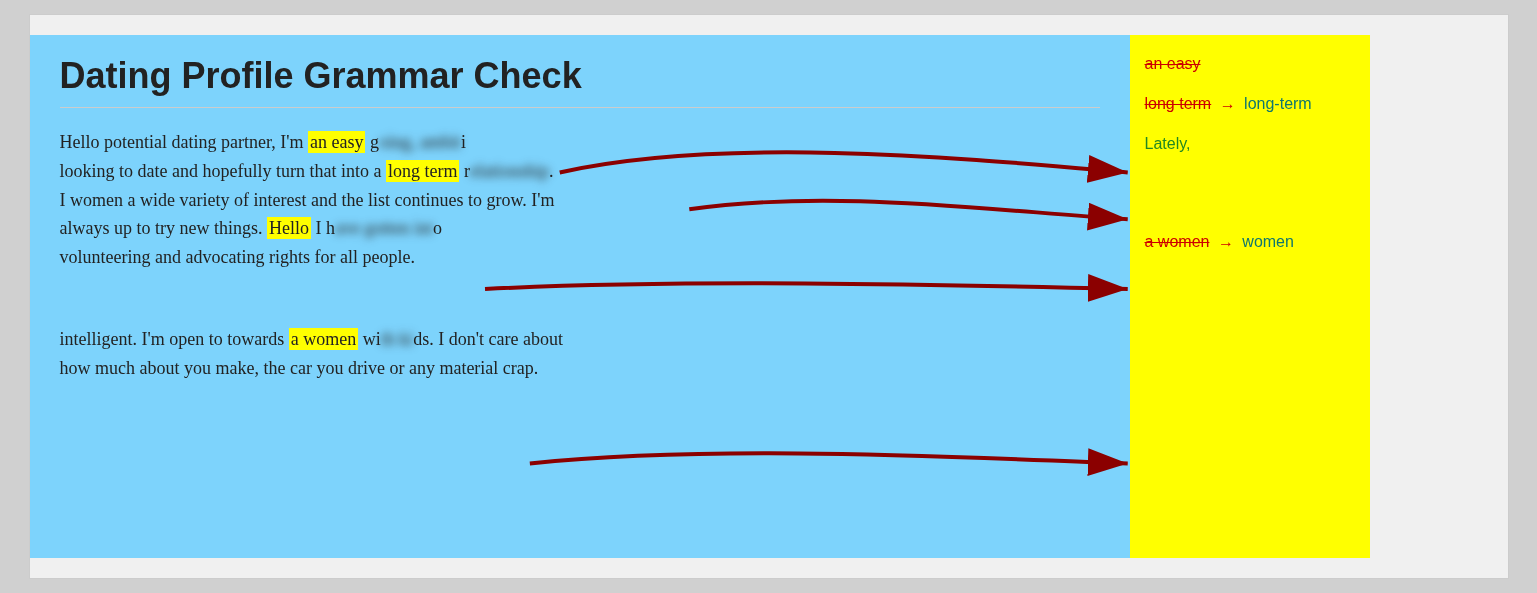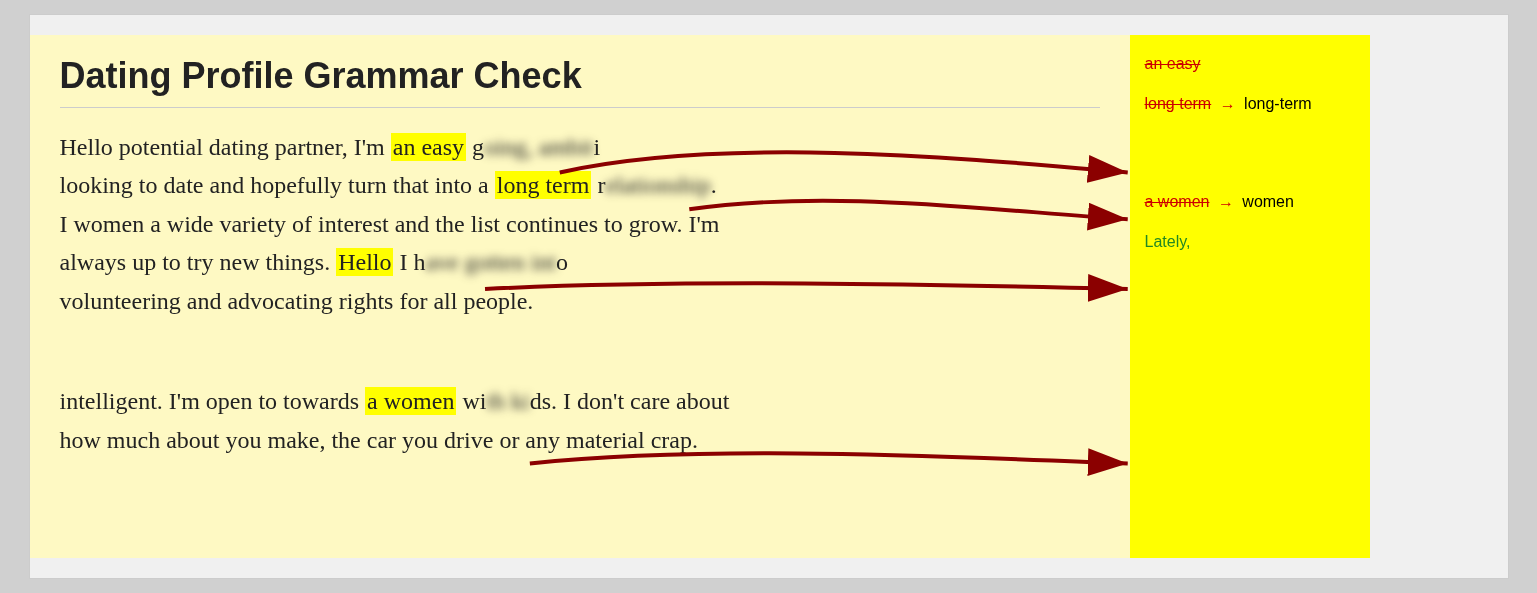--- a/index.html
+++ b/index.html
@@ -21,36 +21,36 @@
       display: flex;
       flex-direction: row;
       padding: 20px 0 20px 0;
       position: relative;
       border: 1px solid #ccc;
     }
 
     .content-area {
       flex: 1;
       padding: 20px 30px;
-      background: #fef9c3;
+      background: #7dd3fc;
       max-width: 1100px;
     }
 
     .page-title {
       font-size: 36px;
       font-weight: bold;
       color: #222;
       margin-bottom: 20px;
       border-bottom: 1px solid #ccc;
       padding-bottom: 10px;
       font-family: Arial, sans-serif;
     }
 
     .text-body {
-      font-size: 24px;
+      font-size: 18px;
       color: #222;
       line-height: 1.6;
     }
 
     .paragraph {
       margin-bottom: 24px;
     }
 
     .highlight {
       background-color: #ffff00;
@@ -83,21 +83,21 @@
       color: #cc0000;
       text-decoration: line-through;
     }
 
     .sidebar-item .arrow {
       color: #cc0000;
       margin: 0 4px;
     }
 
     .sidebar-item .corrected {
-      color: #000000;
+      color: #0f766e;
     }
 
     .sidebar-item .green-text {
       color: #228822;
     }
 
     
     .arrows-overlay {
       position: absolute;
       top: 0;
@@ -151,22 +151,22 @@
 
   <div class="sidebar-panel">
     <div class="sidebar-item">
       <span class="original">an easy</span>
     </div>
     <div class="sidebar-item">
       <span class="original">long term</span>
       <span class="arrow">→</span>
       <span class="corrected">long-term</span>
     </div>
+    <div class="sidebar-item">
+      <span class="green-text">Lately,</span>
+    </div>
     <div class="sidebar-item" style="margin-top: 80px;">
       <span class="original">a women</span>
       <span class="arrow">→</span>
       <span class="corrected">women</span>
     </div>
-    <div class="sidebar-item">
-      <span class="green-text">Lately,</span>
-    </div>
   </div>
 </div>
 
 </body></html>

